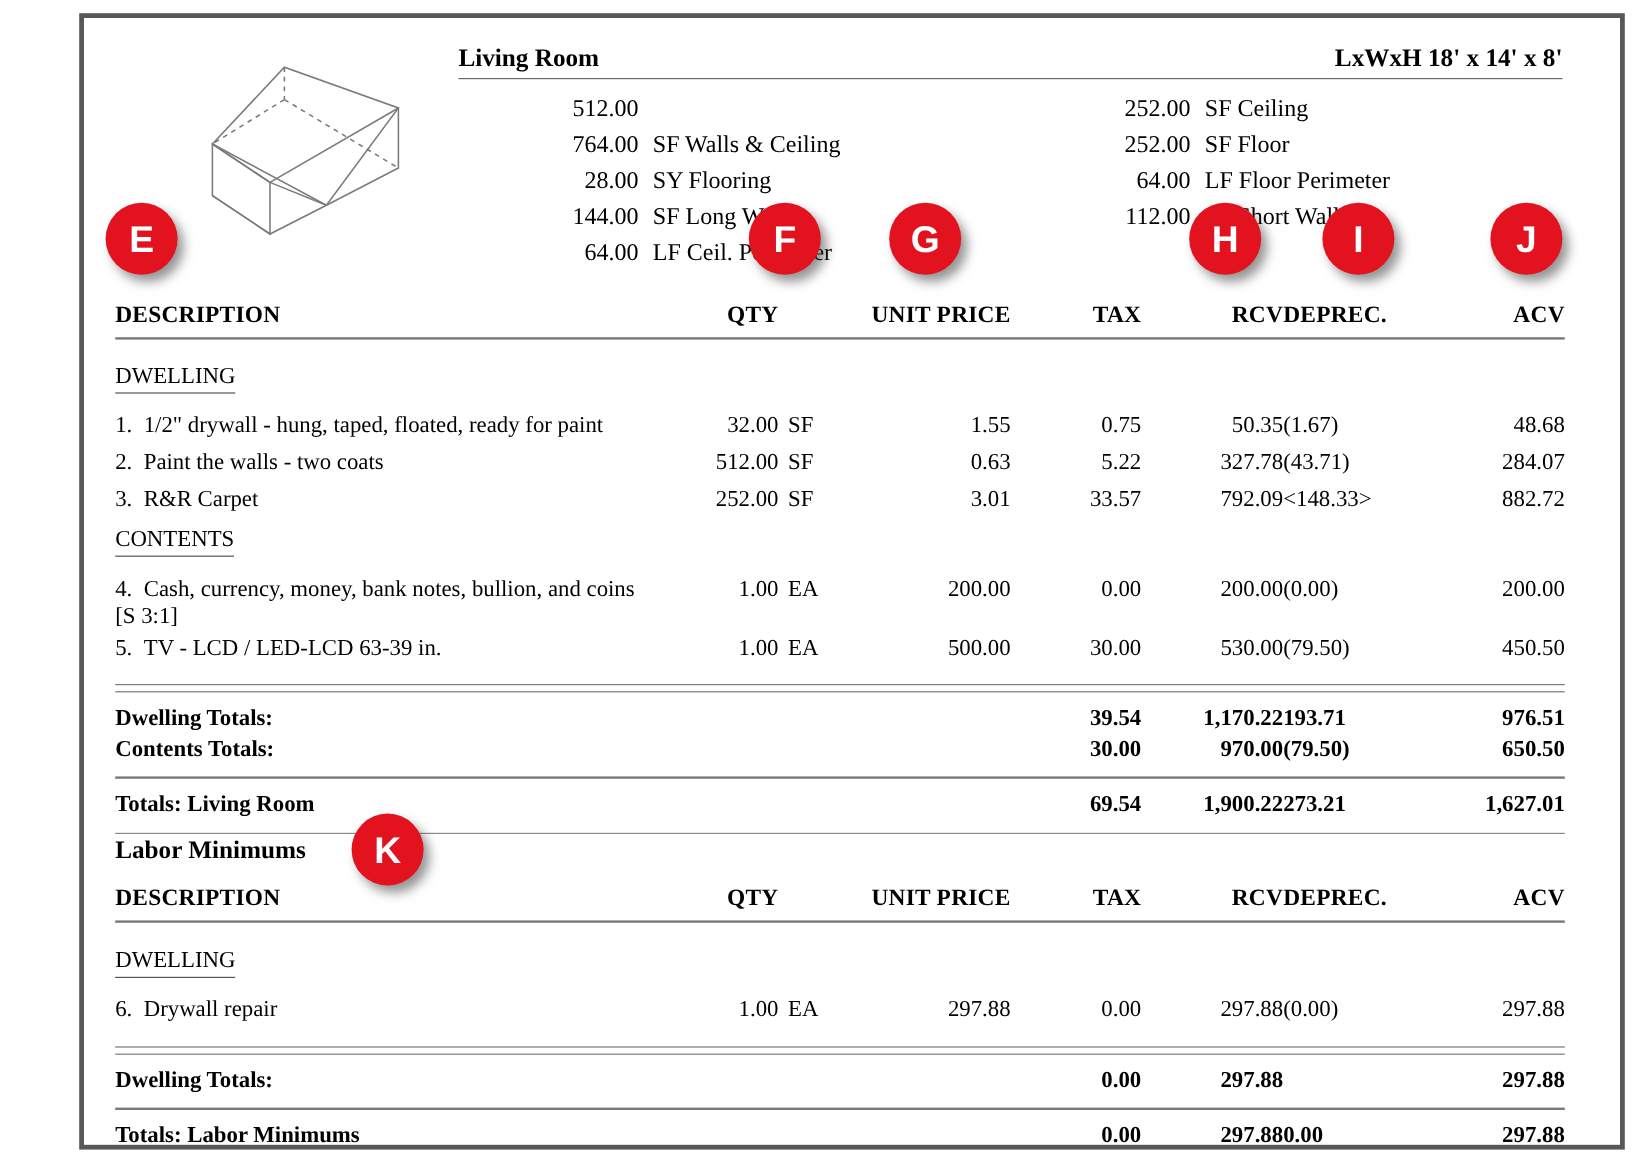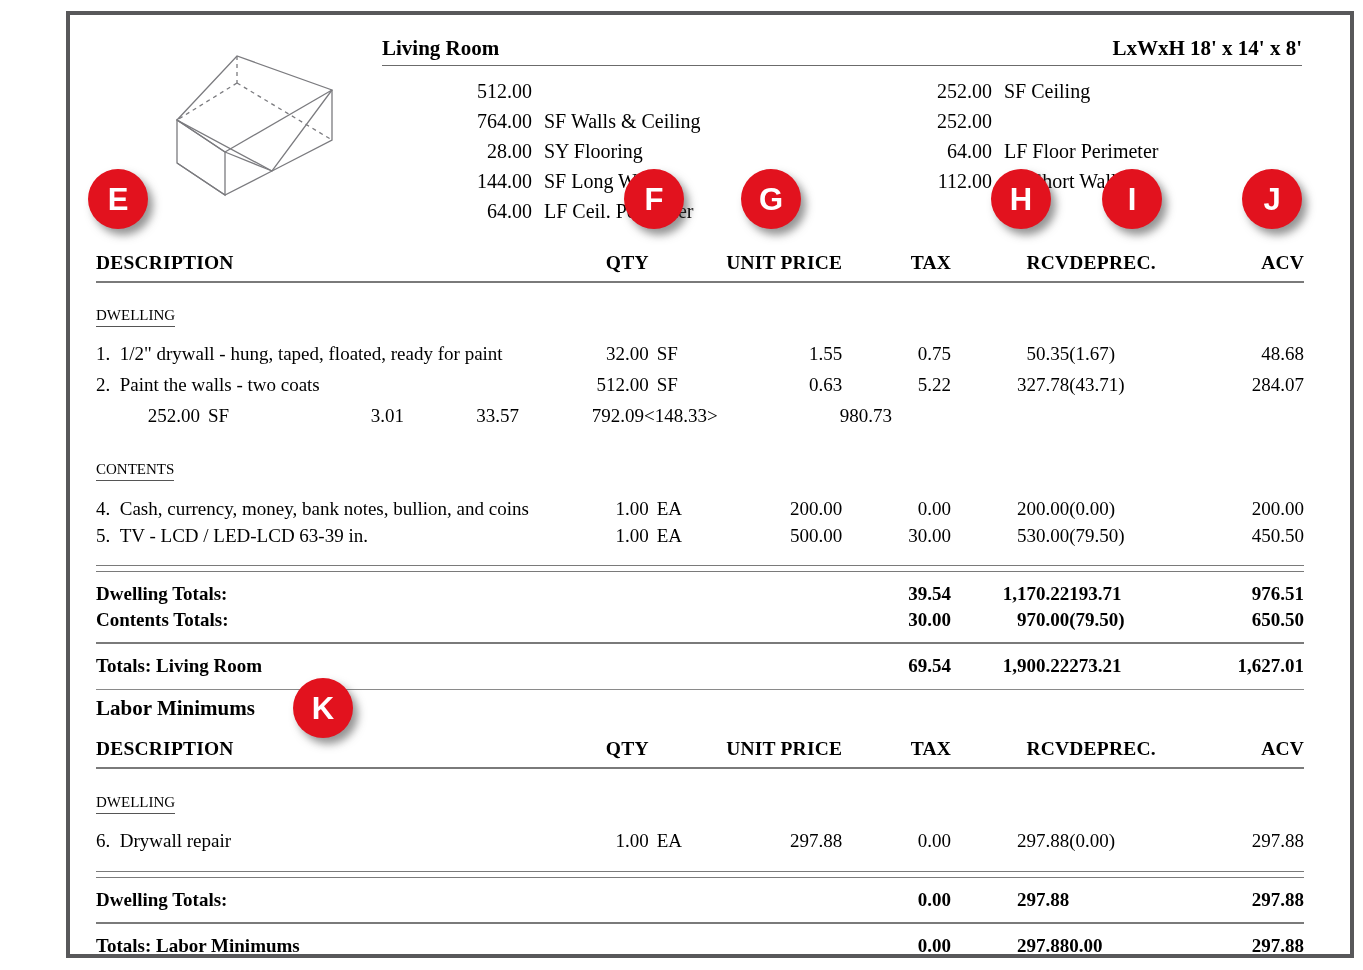--- a/index.html
+++ b/index.html
@@ -40,21 +40,21 @@
   .c-price{width:150px;text-align:right;}
   .c-tax{width:115px;text-align:right;}
   .c-rcv{width:125px;text-align:right;}
   .c-dep{width:130px;text-align:left;}
   .c-acv{width:118px;text-align:right;}
 
   .rule{border-bottom:2.2px solid #7a7a7a;width:100%;}
   .rule-thin{border-bottom:1.2px solid #8a8a8a;width:100%;}
   .dblrule{width:100%;height:5px;border-top:1.6px solid #7a7a7a;border-bottom:1.6px solid #7a7a7a;}
 
-  .grp{display:inline-block;border-bottom:1.6px solid #555;padding-bottom:2px;font-size:15px;}
+  .grp{display:inline-block;border-bottom:1.6px solid #555;padding-bottom:2px;font-size:19px;}
   .bold{font-weight:bold;}
   .num{font-variant-numeric:tabular-nums;}
 
   
   .badge{
     position:absolute;width:60px;height:60px;border-radius:50%;
     background:#e2121e;color:#fff;font-family:"Liberation Sans", sans-serif;
     font-weight:bold;font-size:31px;display:flex;align-items:center;
     justify-content:center;box-shadow:5px 6px 9px rgba(60,60,60,.55);
     line-height:1;
@@ -104,20 +104,21 @@
           <span class="mlabel">SF Ceiling</span>
         </div>
     </div>
     <div class="measure-row">
       <div class="mcol">
           <span class="mval num">764.00</span>
           <span class="mlabel">SF Walls &amp; Ceiling</span>
         </div>
       <div class="mcol">
           <span class="mval num">252.00</span>
+          <span class="mlabel">SF Floor</span>
         </div>
     </div>
     <div class="measure-row">
       <div class="mcol">
           <span class="mval num">28.00</span>
           <span class="mlabel">SY Flooring</span>
         </div>
       <div class="mcol">
           <span class="mval num">64.00</span>
           <span class="mlabel">LF Floor Perimeter</span>
@@ -179,43 +180,47 @@
       <span class="c-qty num">512.00</span>
       <span class="c-unit">SF</span>
       <span class="c-price num">0.63</span>
       <span class="c-tax num">5.22</span>
       <span class="c-rcv num">327.78</span>
       <span class="c-dep num">(43.71)</span>
       <span class="c-acv num">284.07</span>
     </div>
 
     <div class="row" style="margin-top:9px;">
+      <span class="c-desc"><span>3.</span>&nbsp;&nbsp;<span>R&amp;R Carpet</span></span>
       <span class="c-qty num">252.00</span>
       <span class="c-unit">SF</span>
       <span class="c-price num">3.01</span>
       <span class="c-tax num">33.57</span>
       <span class="c-rcv num">792.09</span>
       <span class="c-dep num">&lt;148.33&gt;</span>
-      <span class="c-acv num">980.73</span>
-    </div>
-
-    <div style="margin-top:30px;">
+      <span class="c-acv num">882.72</span>
+    </div>
+
+    <div style="margin-top:11px;">
       <div class="grp">CONTENTS</div>
     </div>
 
     <div class="row" style="margin-top:17px;">
       <span class="c-desc"><span>4.</span>&nbsp;&nbsp;<span>Cash, currency, money, bank notes, bullion, and coins</span></span>
       <span class="c-qty num">1.00</span>
       <span class="c-unit">EA</span>
       <span class="c-price num">200.00</span>
       <span class="c-tax num">0.00</span>
       <span class="c-rcv num">200.00</span>
       <span class="c-dep num">(0.00)</span>
       <span class="c-acv num">200.00</span>
     </div>
+    <div class="row">
+      <span class="c-desc">[S 3:1]</span>
+    </div>
 
     <div class="row" style="margin-top:5px;">
       <span class="c-desc"><span>5.</span>&nbsp;&nbsp;<span>TV - LCD / LED-LCD 63-39 in.</span></span>
       <span class="c-qty num">1.00</span>
       <span class="c-unit">EA</span>
       <span class="c-price num">500.00</span>
       <span class="c-tax num">30.00</span>
       <span class="c-rcv num">530.00</span>
       <span class="c-dep num">(79.50)</span>
       <span class="c-acv num">450.50</span>

